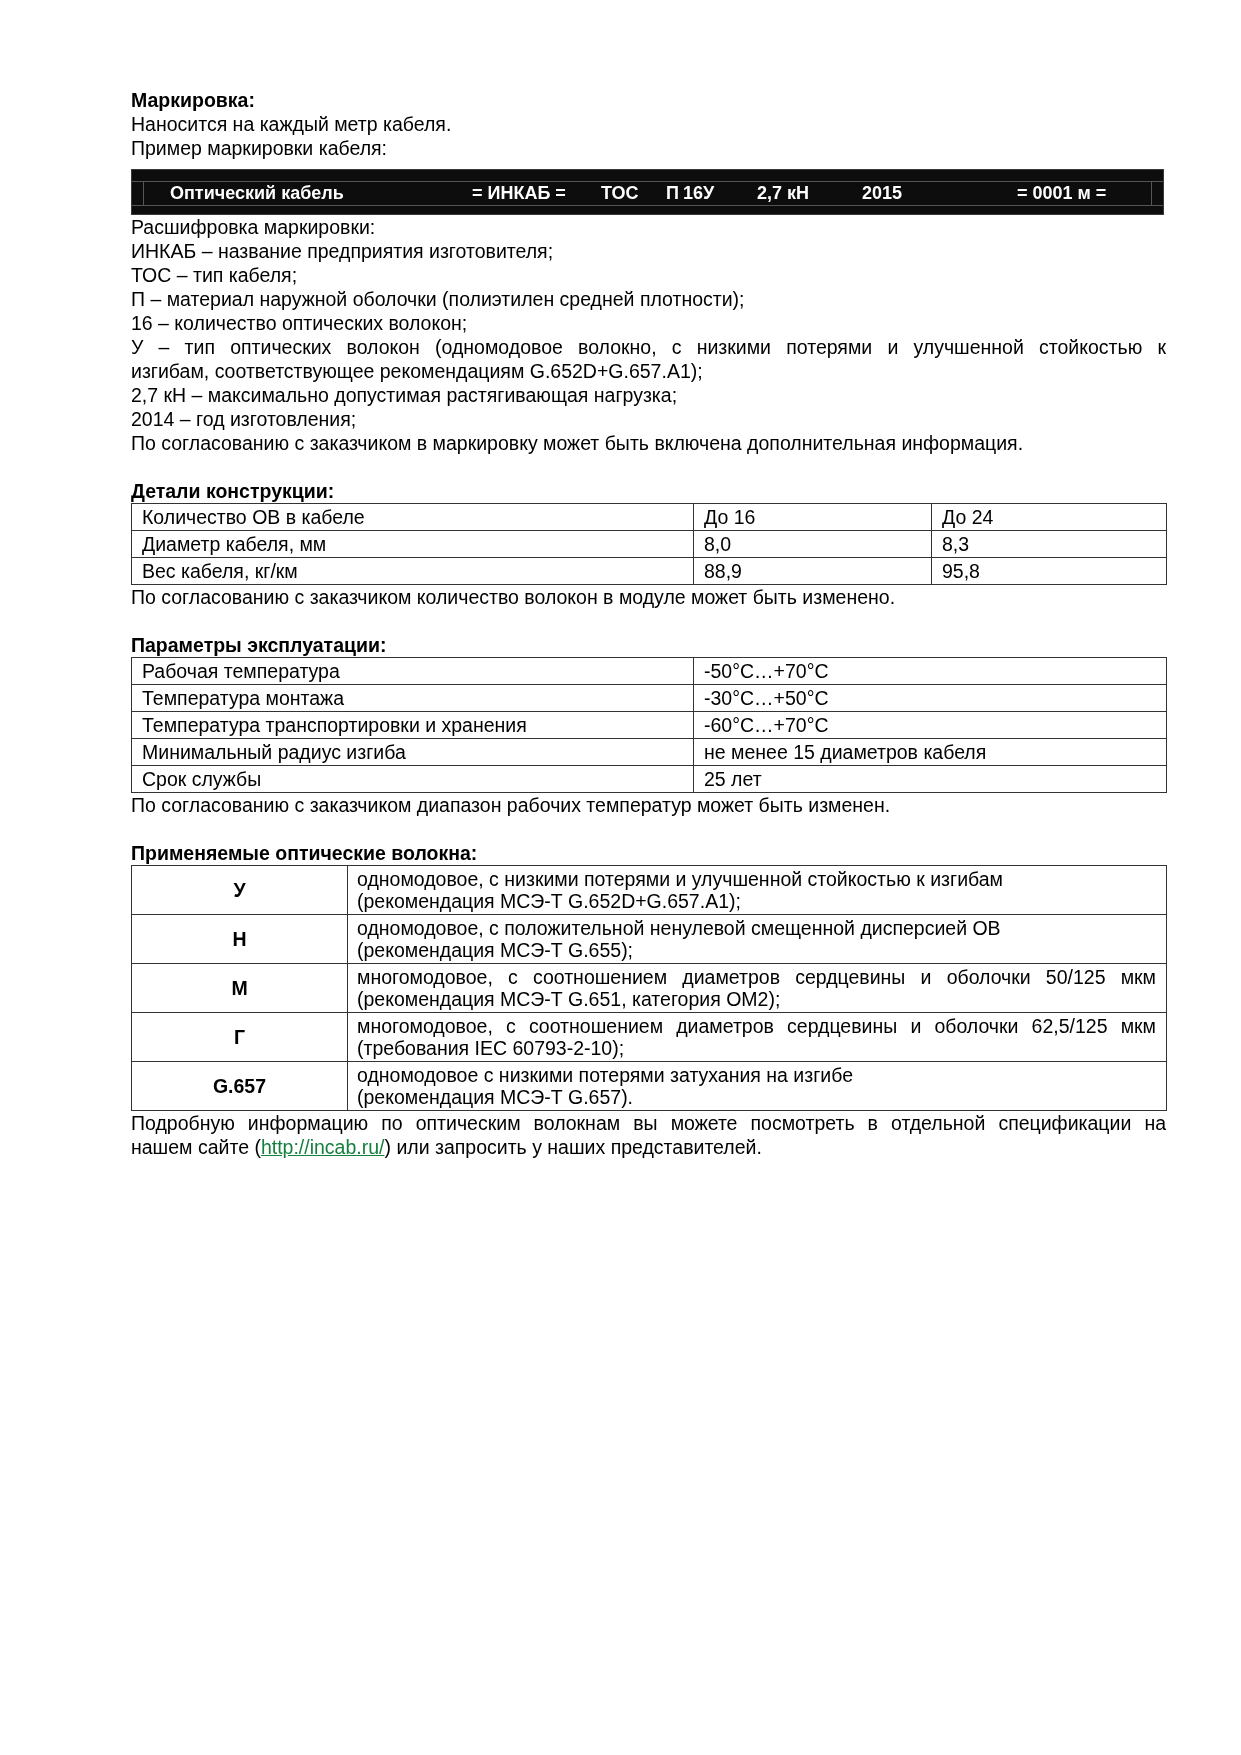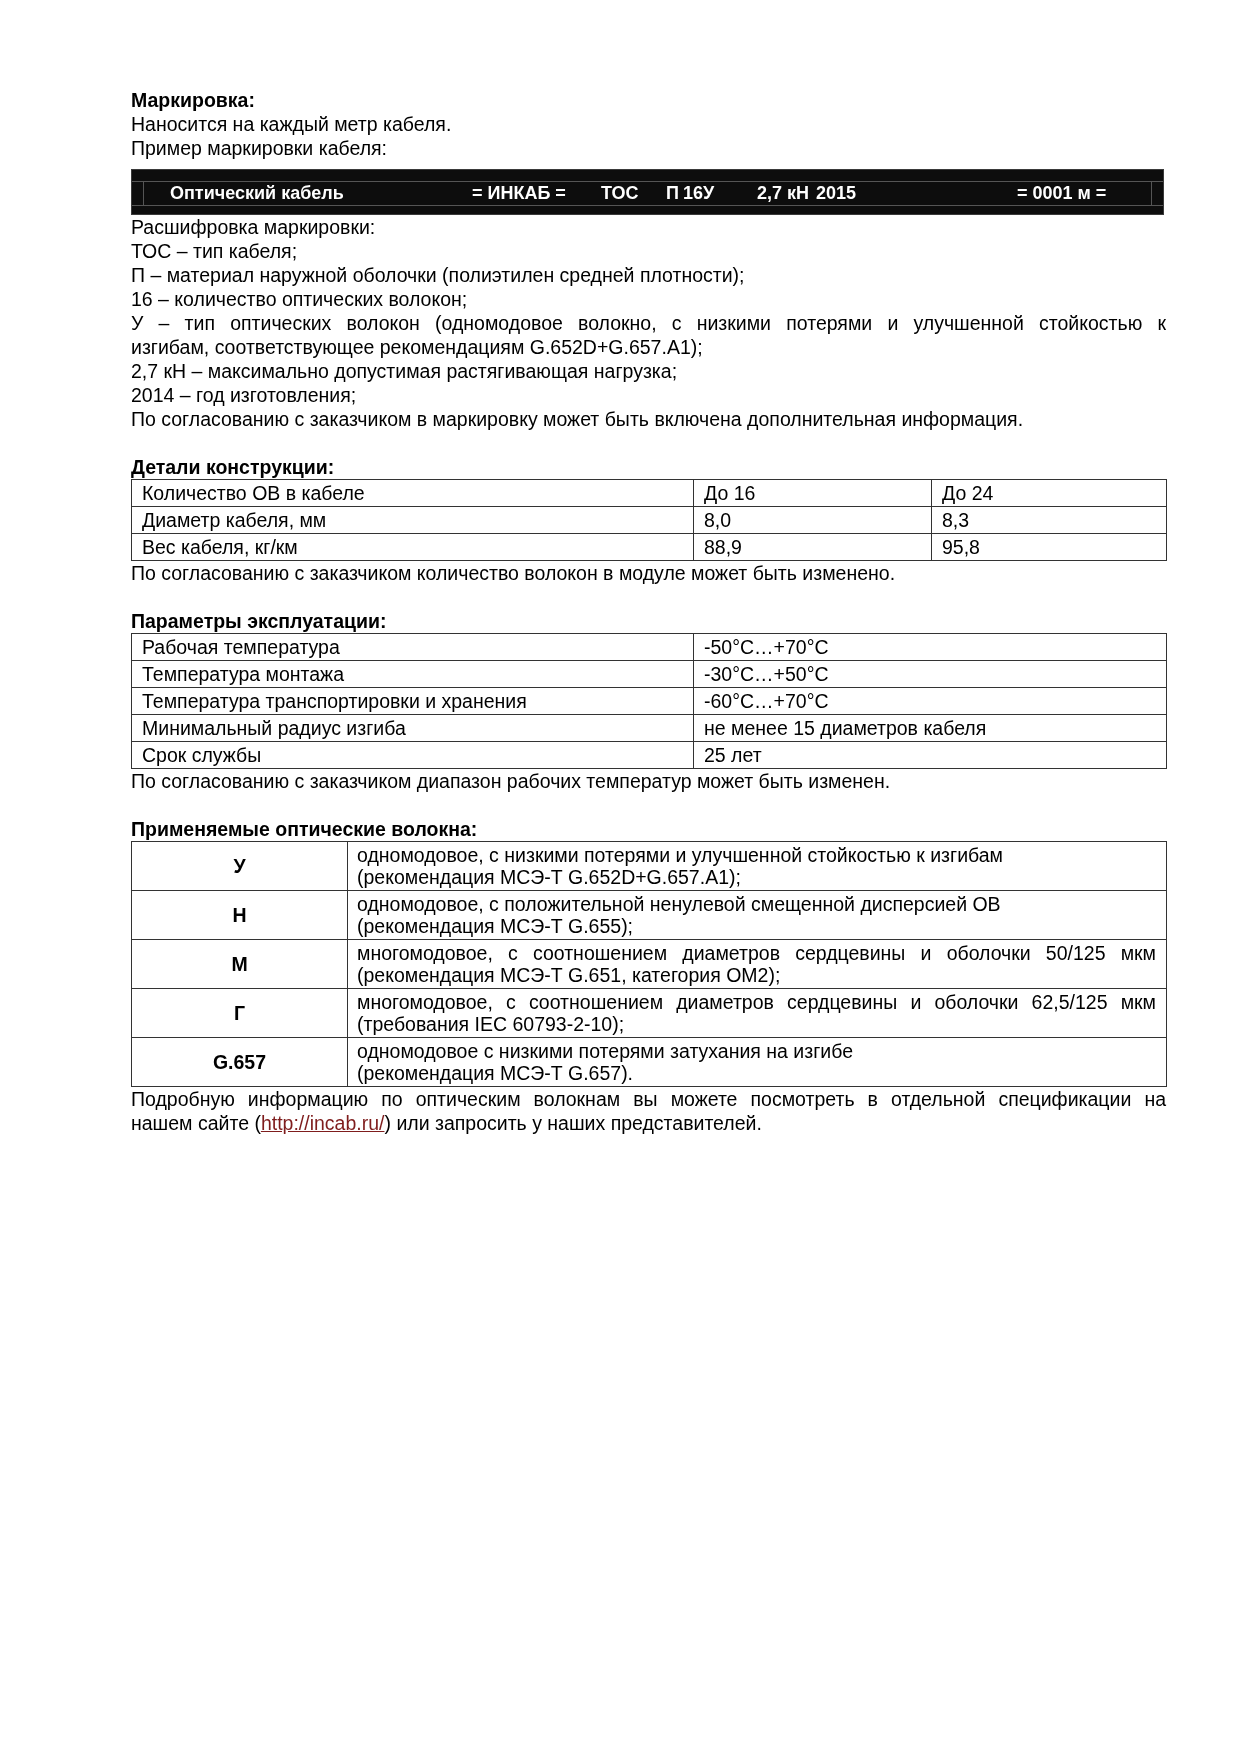--- a/index.html
+++ b/index.html
@@ -35,45 +35,46 @@
     }
 
     table { border-collapse: collapse; width: 1035px; table-layout: fixed; }
     td { border: 1px solid #333; padding: 0 10px; font-size: 19.5px; }
     .t1 td, .t2 td { height: 26px; line-height: 22px; padding-top: 0; padding-bottom: 0; }
     .center { text-align: left; }
     .t3 td { height: 48px; line-height: 22px; vertical-align: middle; }
     .t3 td.code { text-align: center; font-weight: bold; }
     .t3 td.desc { padding-left: 9px; }
     .t3 td.desc.justify div { text-align: justify; text-align-last: justify; }
-    a.link { color: #7f1d1d; }
+    a.link { color: #15803d; }
   </style>
 </head>
 <body>
 
 <div class="page">
 
   <div class="line bold">Маркировка:</div>
   <div class="line">Наносится на каждый метр кабеля.</div>
   <div class="line">Пример маркировки кабеля:</div>
 
   <div class="banner">
     <div class="banner-inner">
       <span style="left:38px">Оптический кабель</span>
       <span style="left:340px">= ИНКАБ =</span>
       <span style="left:469px">ТОС</span>
       <span style="left:534px">П</span>
       <span style="left:551px">16У</span>
       <span style="left:625px">2,7 кН</span>
-      <span style="left:684px">2015</span>
+      <span style="left:730px">2015</span>
       <span style="left:885px">= 0001 м =</span>
     </div>
   </div>
 
   <div class="line">Расшифровка маркировки:</div>
+  <div class="line">ИНКАБ – название предприятия изготовителя;</div>
   <div class="line">ТОС – тип кабеля;</div>
   <div class="line">П – материал наружной оболочки (полиэтилен средней плотности);</div>
   <div class="line">16 – количество оптических волокон;</div>
   <div class="line justify">У – тип оптических волокон (одномодовое волокно, с низкими потерями и улучшенной стойкостью к</div>
   <div class="line">изгибам, соответствующее рекомендациям G.652D+G.657.A1);</div>
   <div class="line">2,7 кН – максимально допустимая растягивающая нагрузка;</div>
   <div class="line">2014 – год изготовления;</div>
   <div class="line">По согласованию с заказчиком в маркировку может быть включена дополнительная информация.</div>
 
   <div class="gap"></div>

